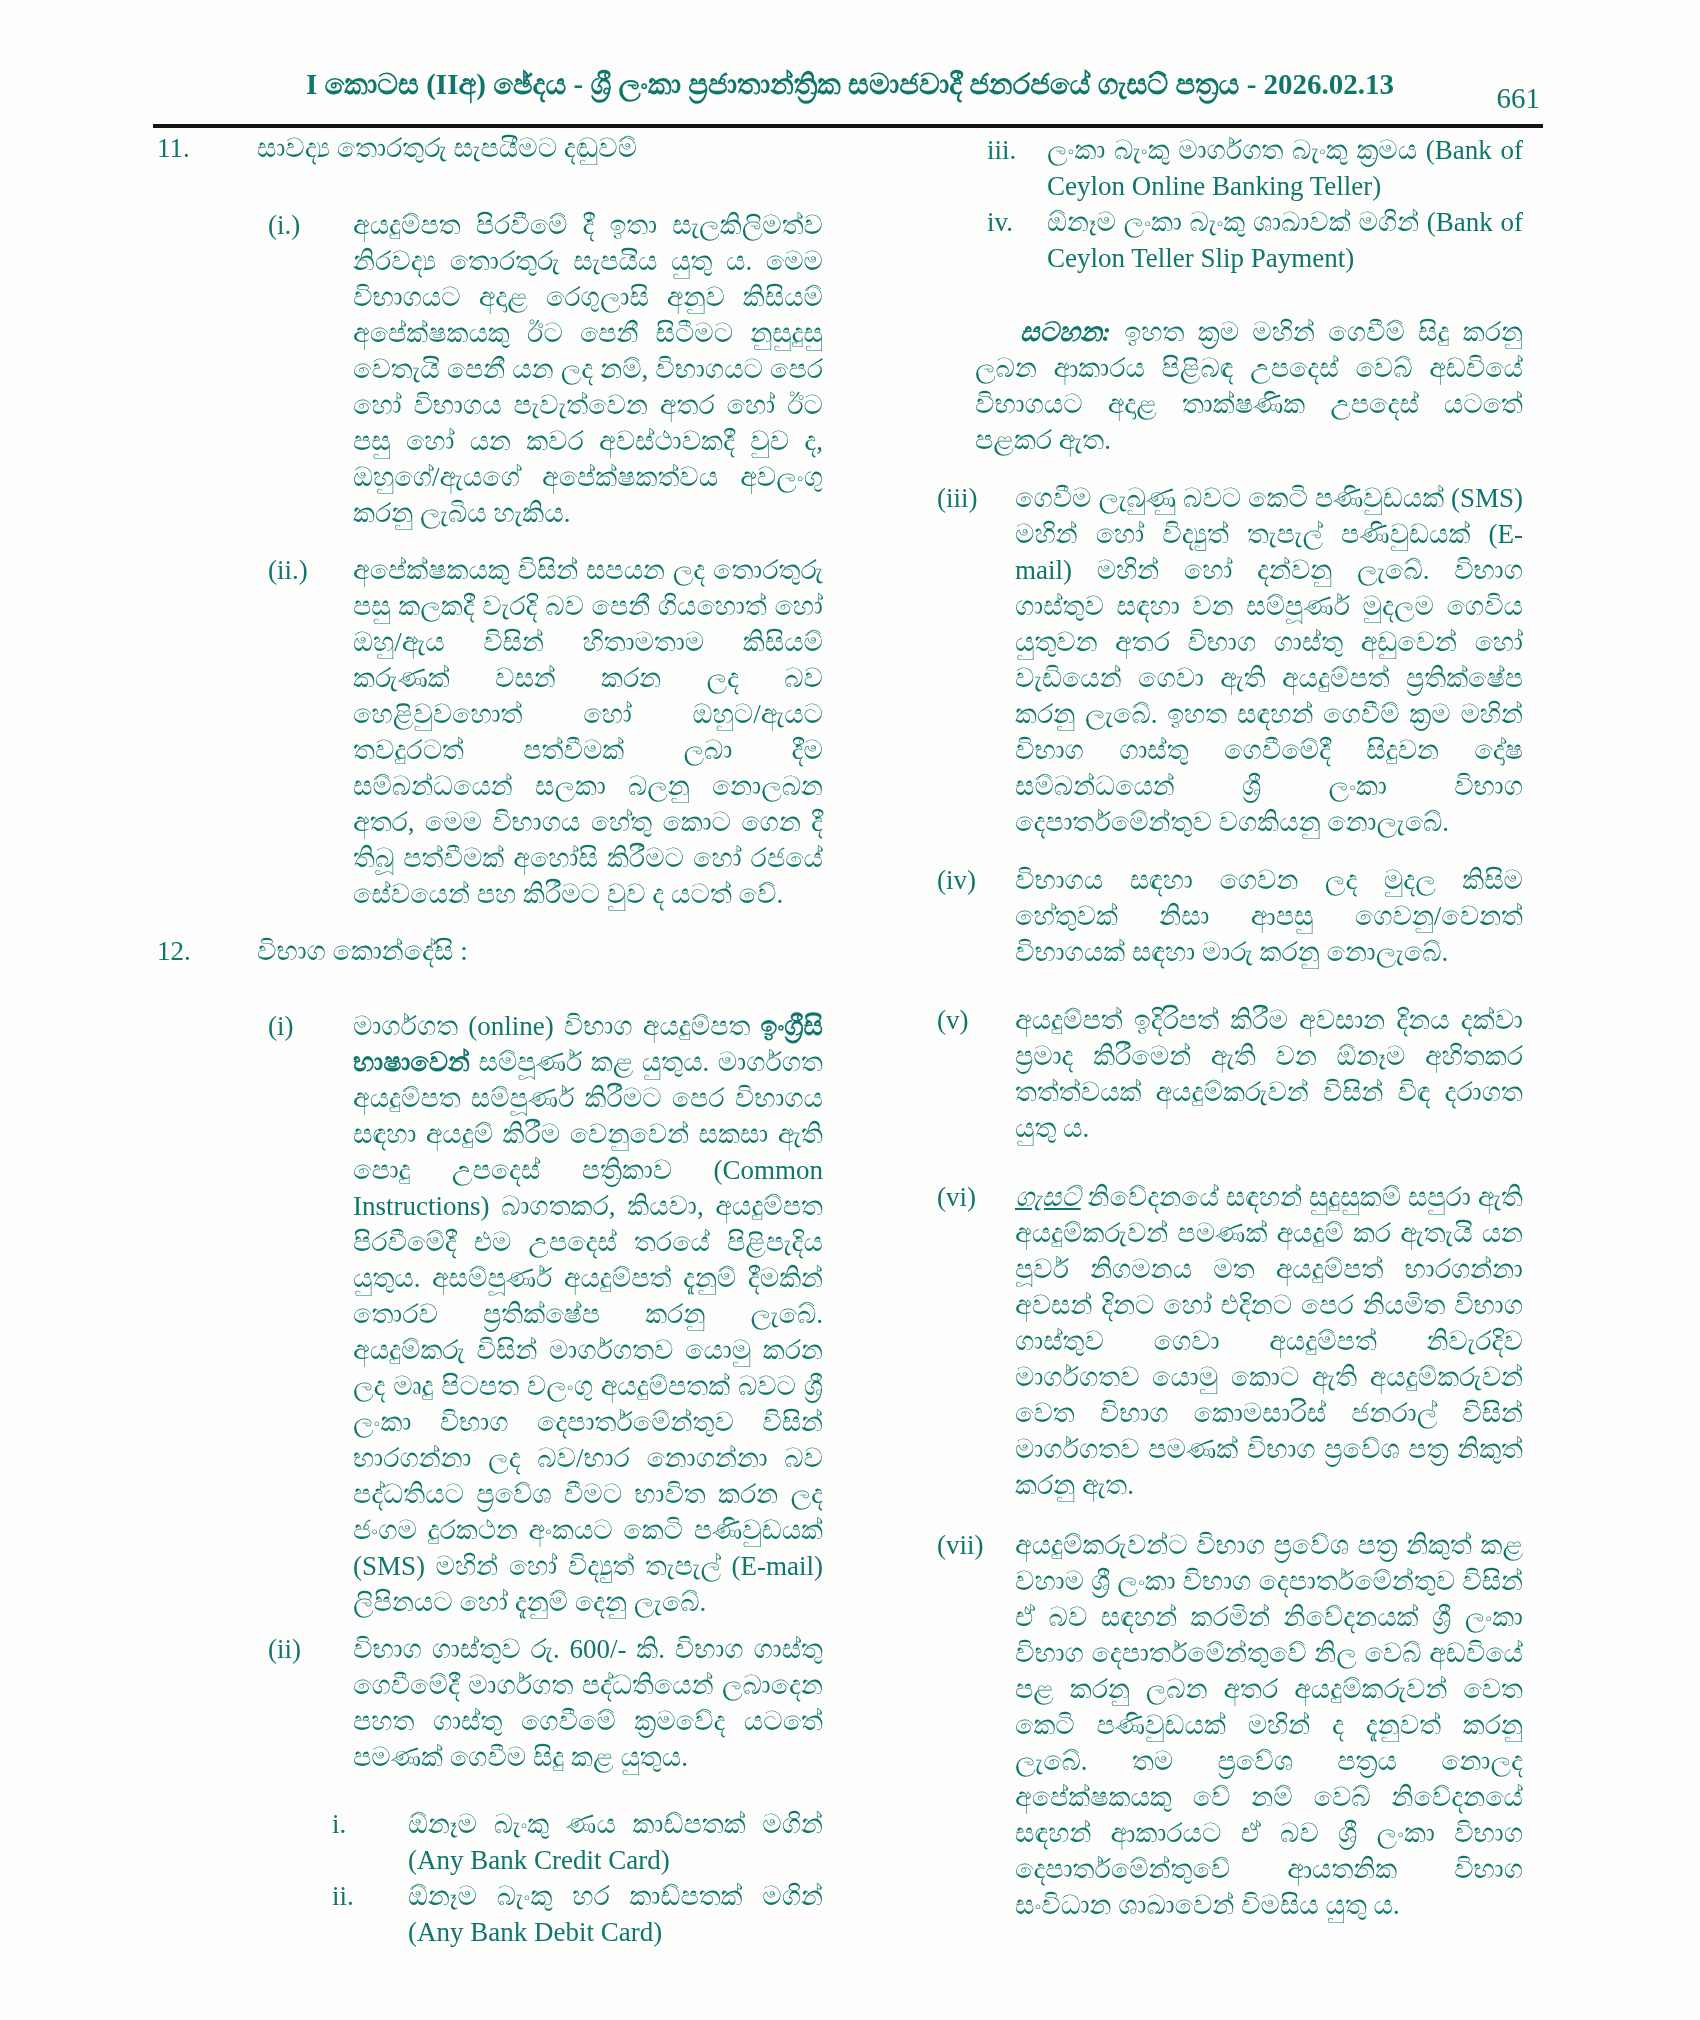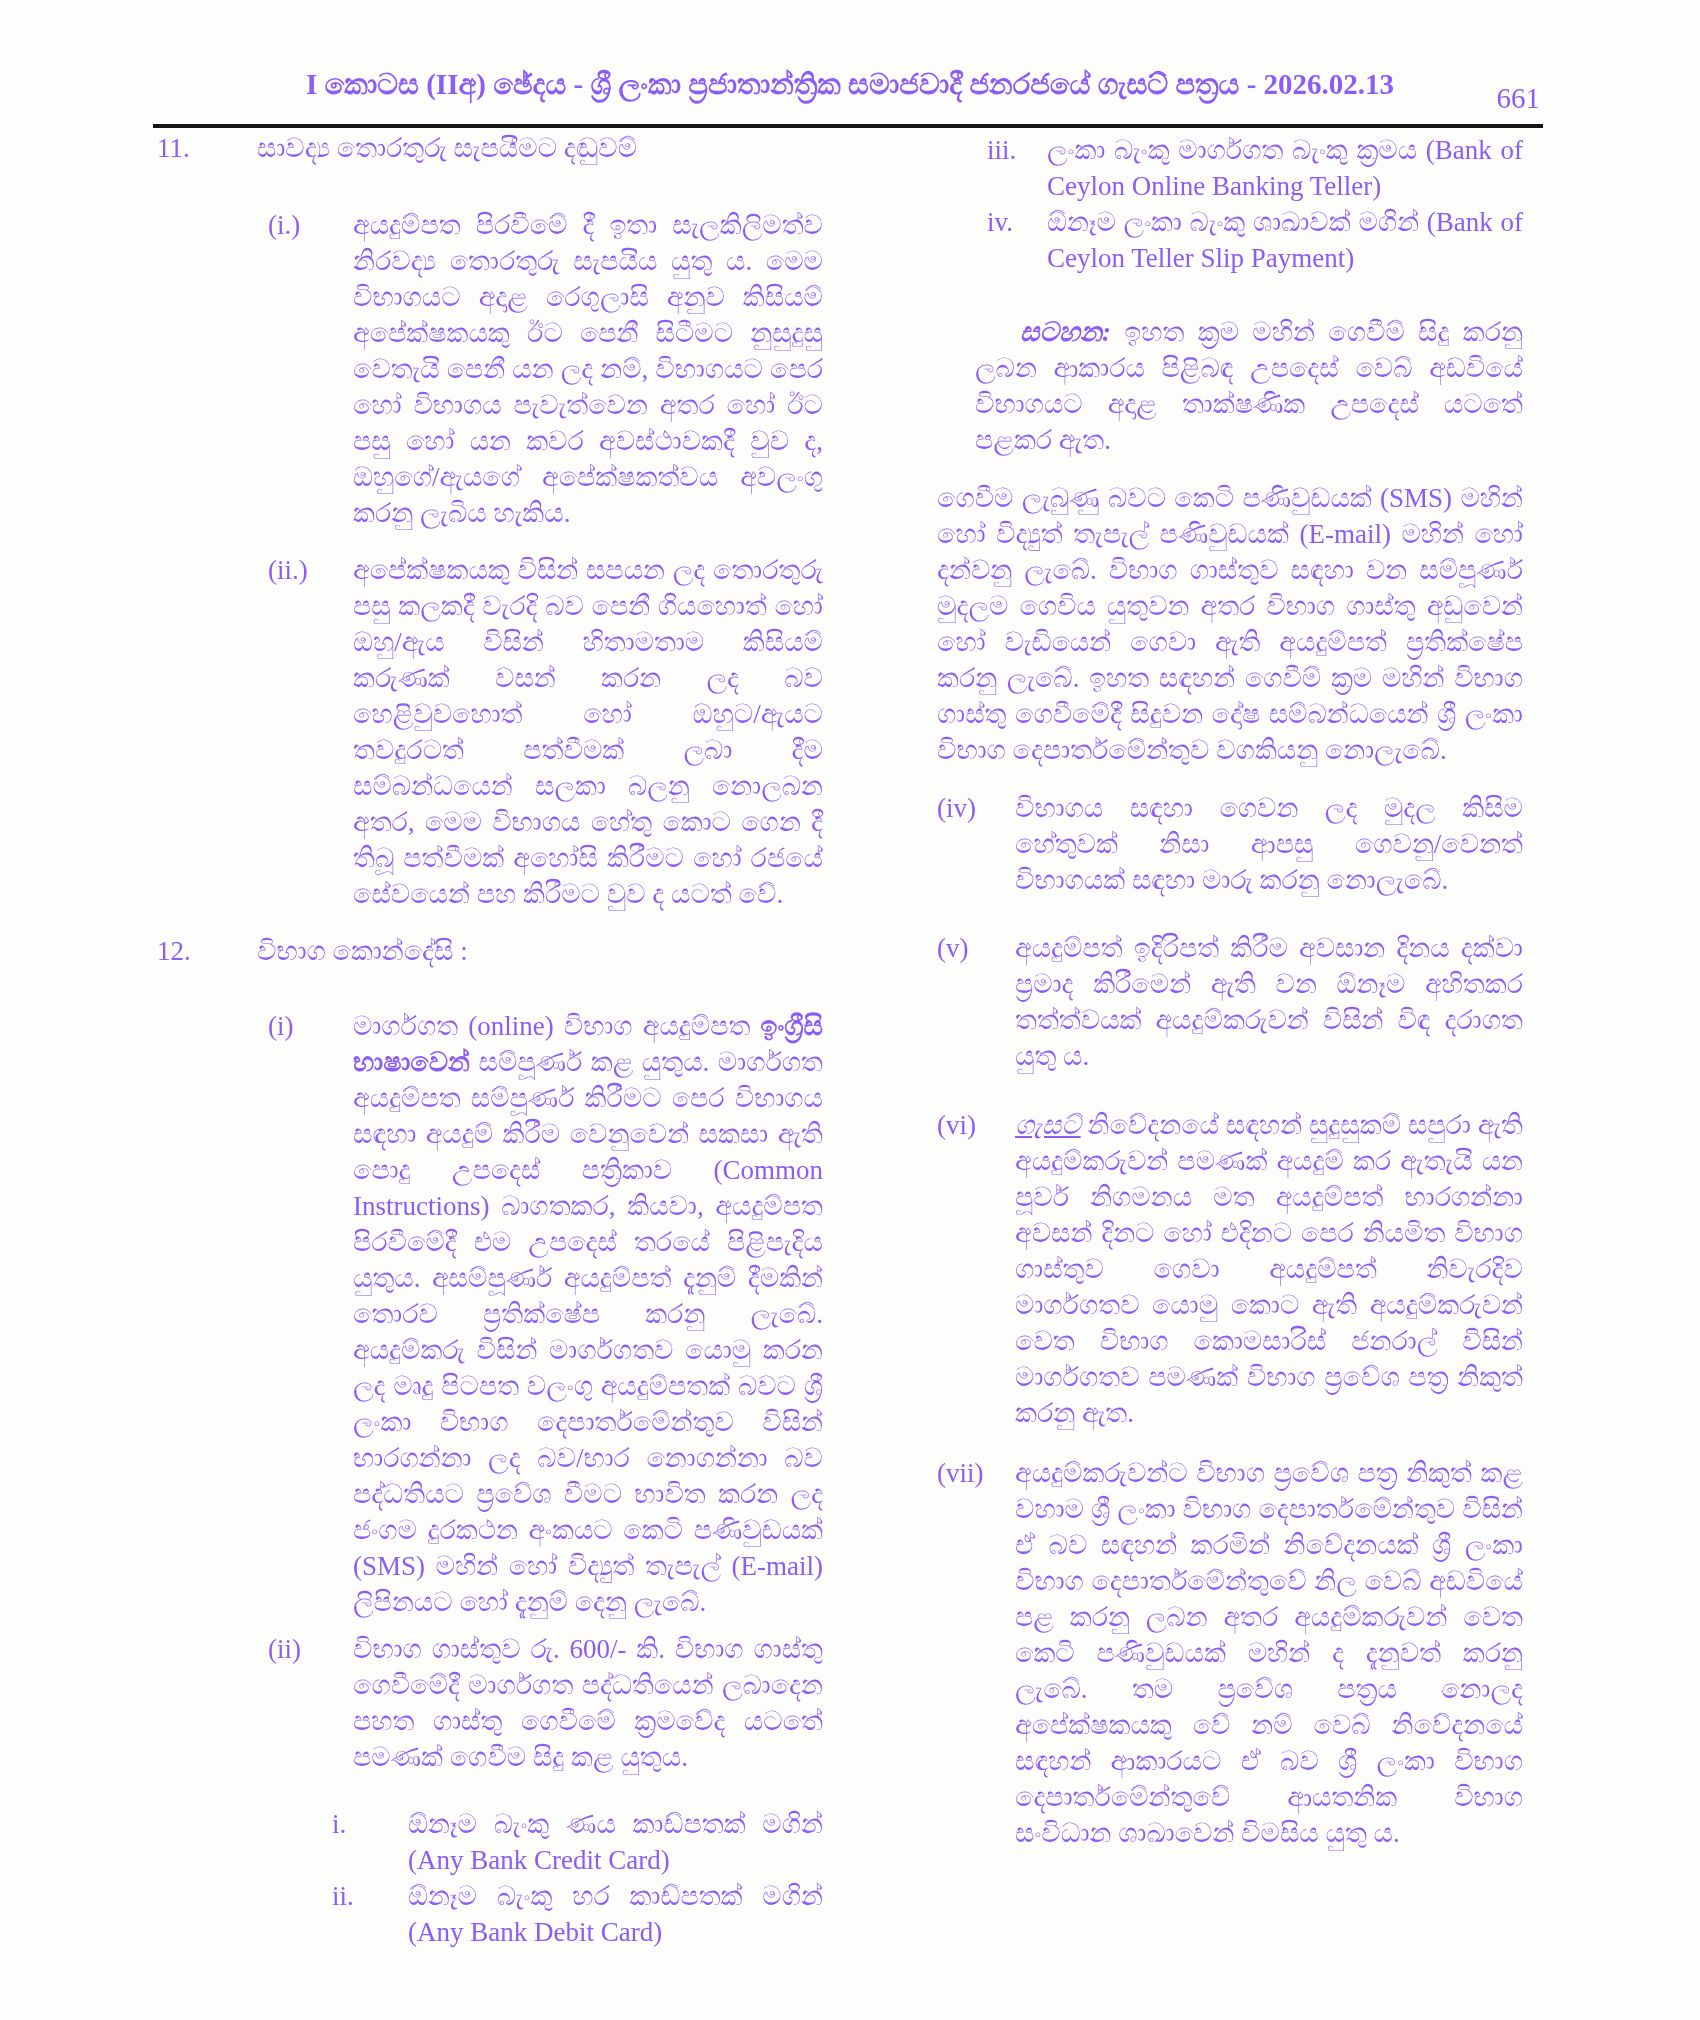--- a/index.html
+++ b/index.html
@@ -1,20 +1,20 @@
 <!DOCTYPE html>
 <html><head>
 <meta charset="utf-8">
 <style>
   html,body{margin:0;padding:0;background:#e8e8e6;}
   .page{
     position:relative;
     width:1700px;height:2020px;
     background:#fdfdfb;
-    color:#8b5cf6;
+    color:#0f766e;
     font-family:"Liberation Serif","DejaVu Sans",serif;
     overflow:hidden;
   }
   .hdr-title{
     position:absolute;top:66px;left:0;width:1700px;
     text-align:center;font-weight:bold;font-size:29px;line-height:36px;
   }
   .hdr-pageno{
     position:absolute;top:66px;right:160px;
     font-size:29px;line-height:36px;font-weight:normal;margin-top:14px;
@@ -122,20 +122,21 @@
     </div>
 
     <div class="pm-item">
       <span class="pm-label">iv.</span>
       <div class="pm-text">ඕනෑම ලංකා බැංකු ශාඛාවක් මගින් (Bank of Ceylon Teller Slip Payment)</div>
     </div>
 
     <div class="note-block mt-note"><span class="note-label">සටහන:</span><span> ඉහත ක්‍රම මහින් ගෙවීම් සිදු කරනු ලබන ආකාරය පිළිබඳ උපදෙස් වෙබ් අඩවියේ විභාගයට අදාළ තාක්ෂණික උපදෙස් යටතේ පළකර ඇත.</span></div>
 
     <div class="r-item mt-r3">
+      <span class="r-label">(iii)</span>
       <div class="r-text">ගෙවීම ලැබුණු බවට කෙටි පණිවුඩයක් (SMS) මහින් හෝ විද්‍යුත් තැපැල් පණිවුඩයක් (E-mail) මහින් හෝ දන්වනු ලැබේ. විභාග ගාස්තුව සඳහා වන සම්පූර්ණ මුදලම ගෙවිය යුතුවන අතර විභාග ගාස්තු අඩුවෙන් හෝ වැඩියෙන් ගෙවා ඇති අයදුම්පත් ප්‍රතික්ෂේප කරනු ලැබේ. ඉහත සඳහන් ගෙවීම් ක්‍රම මහින් විභාග ගාස්තු ගෙවීමේදී සිදුවන දෝෂ සම්බන්ධයෙන් ශ්‍රී ලංකා විභාග දෙපාර්තමේන්තුව වගකියනු නොලැබේ.</div>
     </div>
 
     <div class="r-item mt-r4">
       <span class="r-label">(iv)</span>
       <div class="r-text">විභාගය සඳහා ගෙවන ලද මුදල කිසිම හේතුවක් නිසා ආපසු ගෙවනු/වෙනත් විභාගයක් සඳහා මාරු කරනු නොලැබේ.</div>
     </div>
 
     <div class="r-item mt-r5">
       <span class="r-label">(v)</span>

